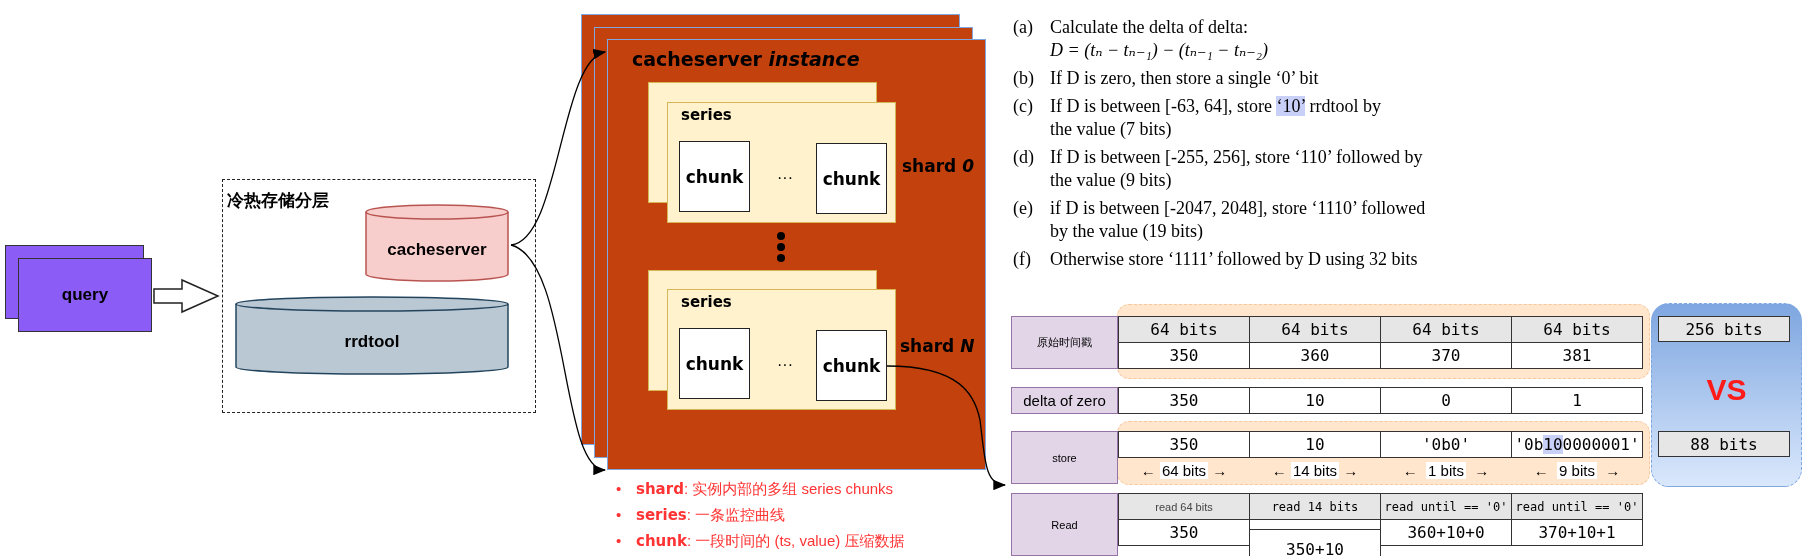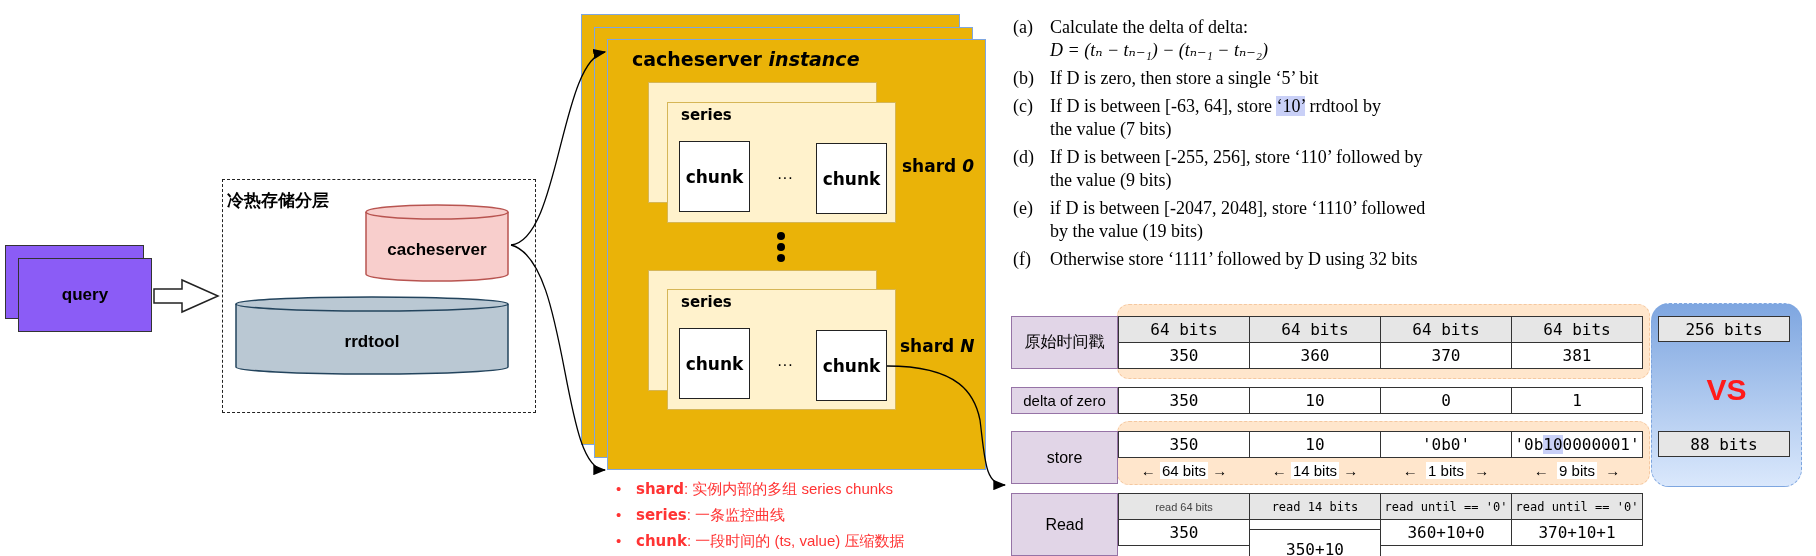--- a/index.html
+++ b/index.html
@@ -7,26 +7,26 @@
   .abs{position:absolute;box-sizing:border-box;}
   .sans-b{font-family:"Liberation Sans",sans-serif;font-weight:bold;}
   .comic{font-family:"DejaVu Sans",sans-serif;font-weight:bold;}
   .serif{font-family:"Liberation Serif","DejaVu Serif",serif;}
   .mono{font-family:"DejaVu Sans Mono","Liberation Mono",monospace;}
   
   .qbox{background:#8b5cf6;border:1.5px solid #333;}
   
   .dash{border:1.5px dashed #222;}
   
-  .inst{background:#eab308;border:1.5px solid #7ea6e0;}
+  .inst{background:#c2410c;border:1.5px solid #7ea6e0;}
   .series{background:#fff2cc;border:1.5px solid #d6b656;}
   .chunk{background:#fff;border:1.5px solid #222;display:flex;align-items:center;justify-content:center;font-size:17px;}
   .lbl{display:flex;align-items:center;justify-content:center;}
   
-  .rowlabel{background:#e1d5e7;border:1.5px solid #9673a6;display:flex;align-items:center;justify-content:center;font-size:16px;}
+  .rowlabel{background:#e1d5e7;border:1.5px solid #9673a6;display:flex;align-items:center;justify-content:center;font-size:11px;}
   .cell{border:1px solid #333;display:flex;align-items:center;justify-content:center;font-size:16px;background:#fff;}
   .cell.gray{background:#e6e6e6;}
   .orangebg{background:#ffe6cc;border:1.5px dashed #f5c8a0;border-radius:12px;}
   .vsbg{border:1.5px dashed #7ea6e0;border-radius:18px;background:linear-gradient(to bottom,#7ea6e0,#dae8fc);}
   .hl{background:#c9d0f7;}
   .arrowlab{display:flex;align-items:center;justify-content:center;font-size:15px;}
   .arrowlab span.txt{background:#fff;padding:0 2px;}
 </style>
 </head>
 <body>
@@ -115,21 +115,21 @@
 <div class="abs serif" style="left:1013px;top:16px;width:500px;font-size:18px;line-height:23px;">
   <div style="display:flex;margin-bottom:5px;">
     <span style="width:37px;">(a)</span>
     <div>
         <div>Calculate the delta of delta:</div>
         <div style="font-style:italic;">D = (tₙ − tₙ₋₁) − (tₙ₋₁ − tₙ₋₂)</div>
       </div>
   </div>
   <div style="display:flex;margin-bottom:5px;">
     <span style="width:37px;">(b)</span>
-    <div>If D is zero, then store a single ‘5’ bit</div>
+    <div>If D is zero, then store a single ‘0’ bit</div>
   </div>
   <div style="display:flex;margin-bottom:5px;">
     <span style="width:37px;">(c)</span>
     <div>
         <div><span>If D is between [-63, 64], store </span><span class="hl">‘10’</span><span> rrdtool by</span></div>
         <div>the value (7 bits)</div>
       </div>
   </div>
   <div style="display:flex;margin-bottom:5px;">
     <span style="width:37px;">(d)</span>

